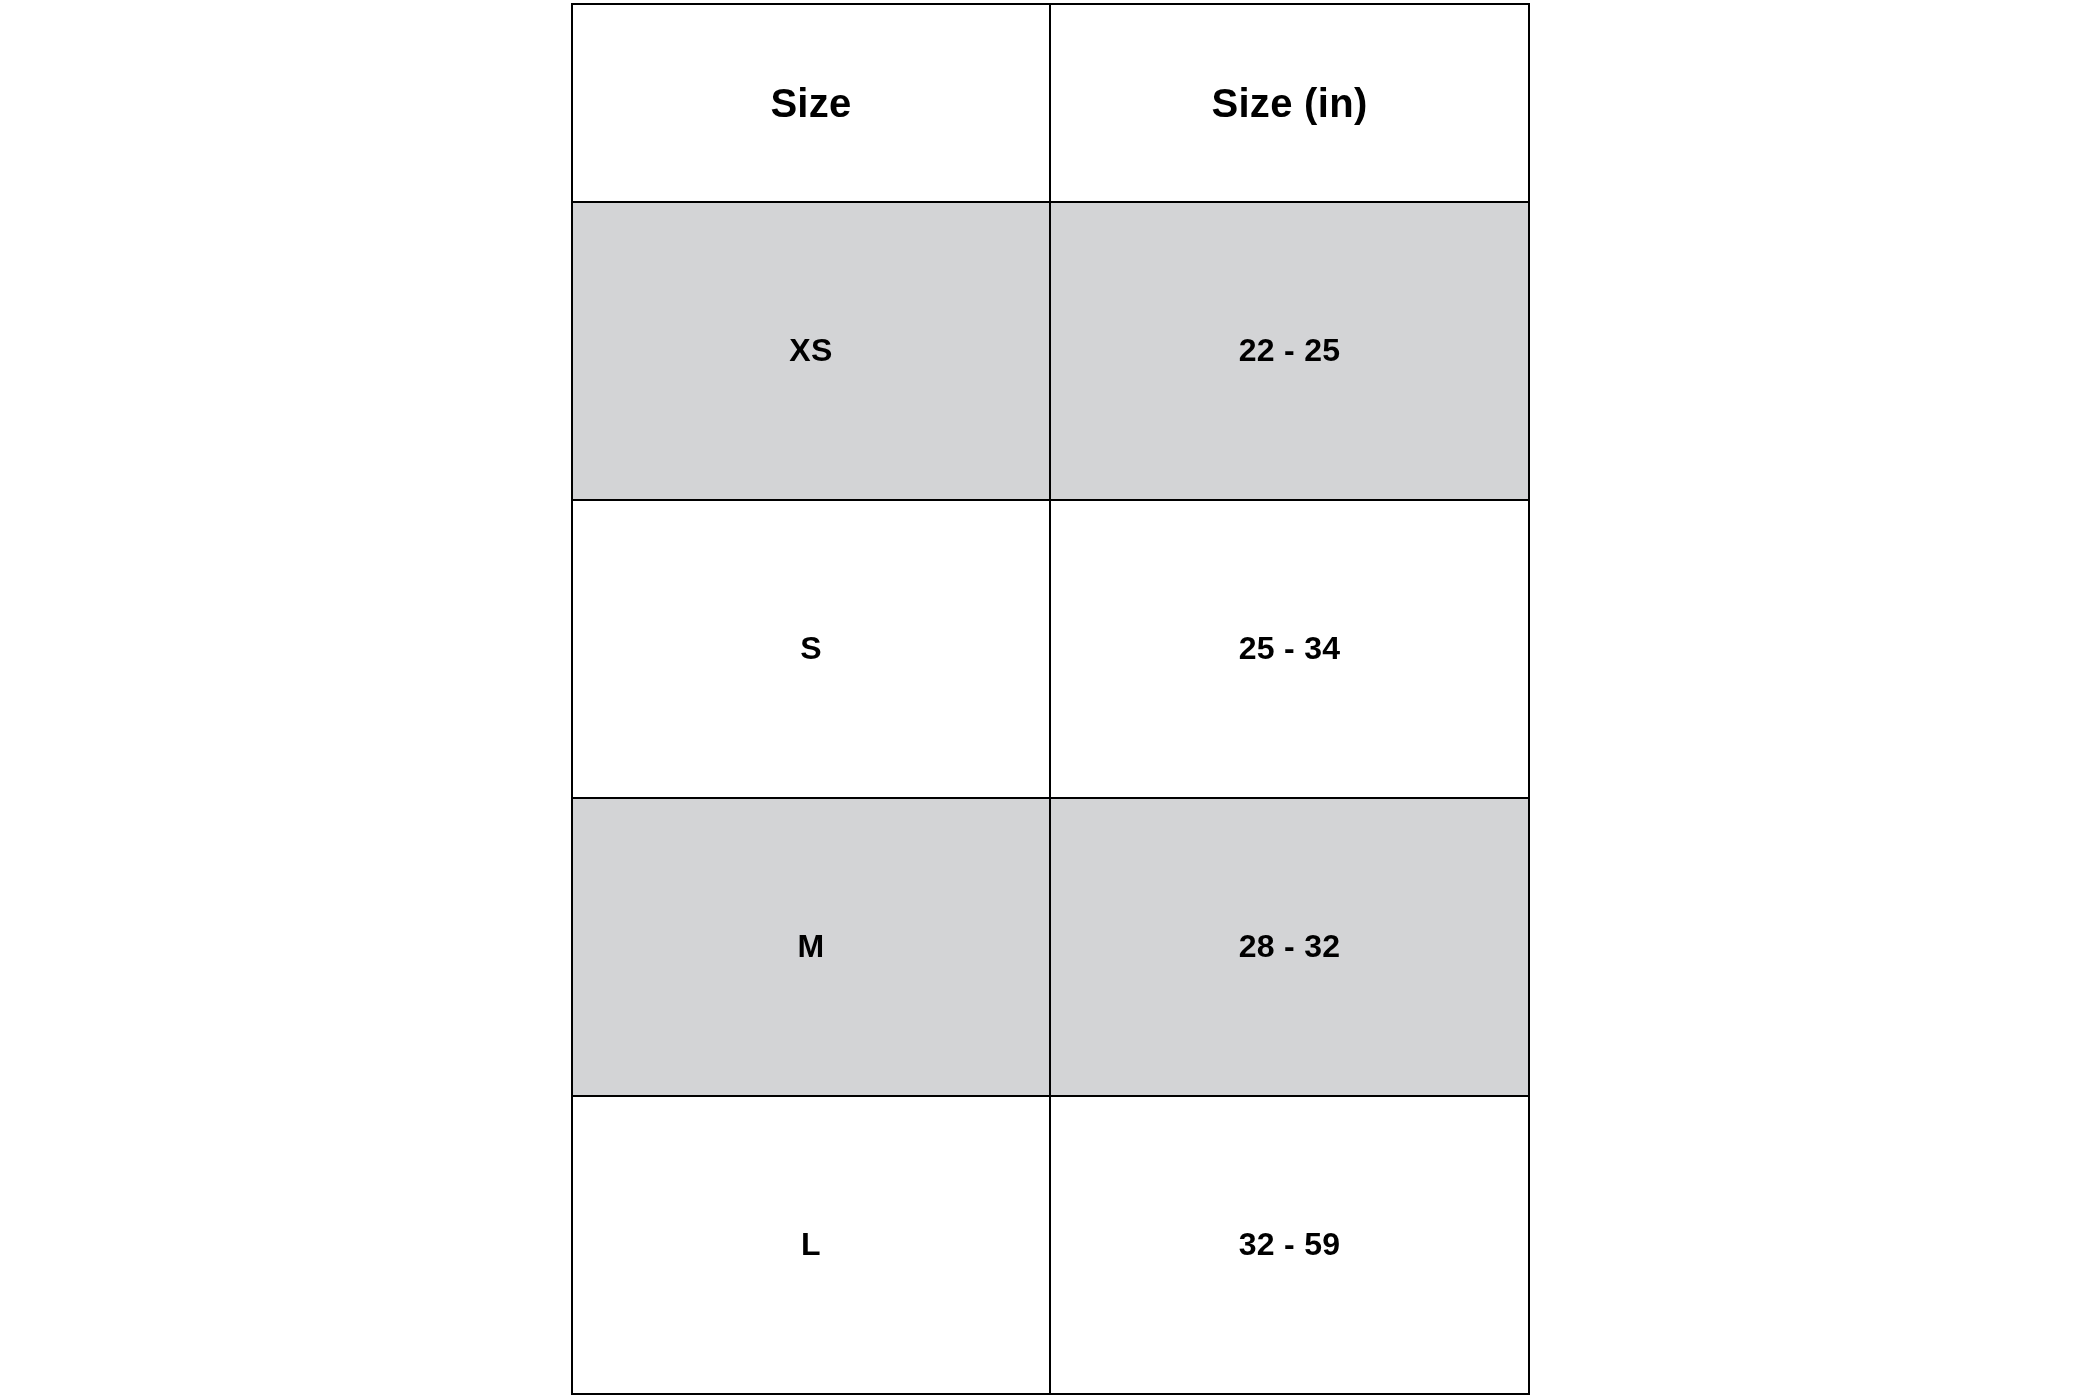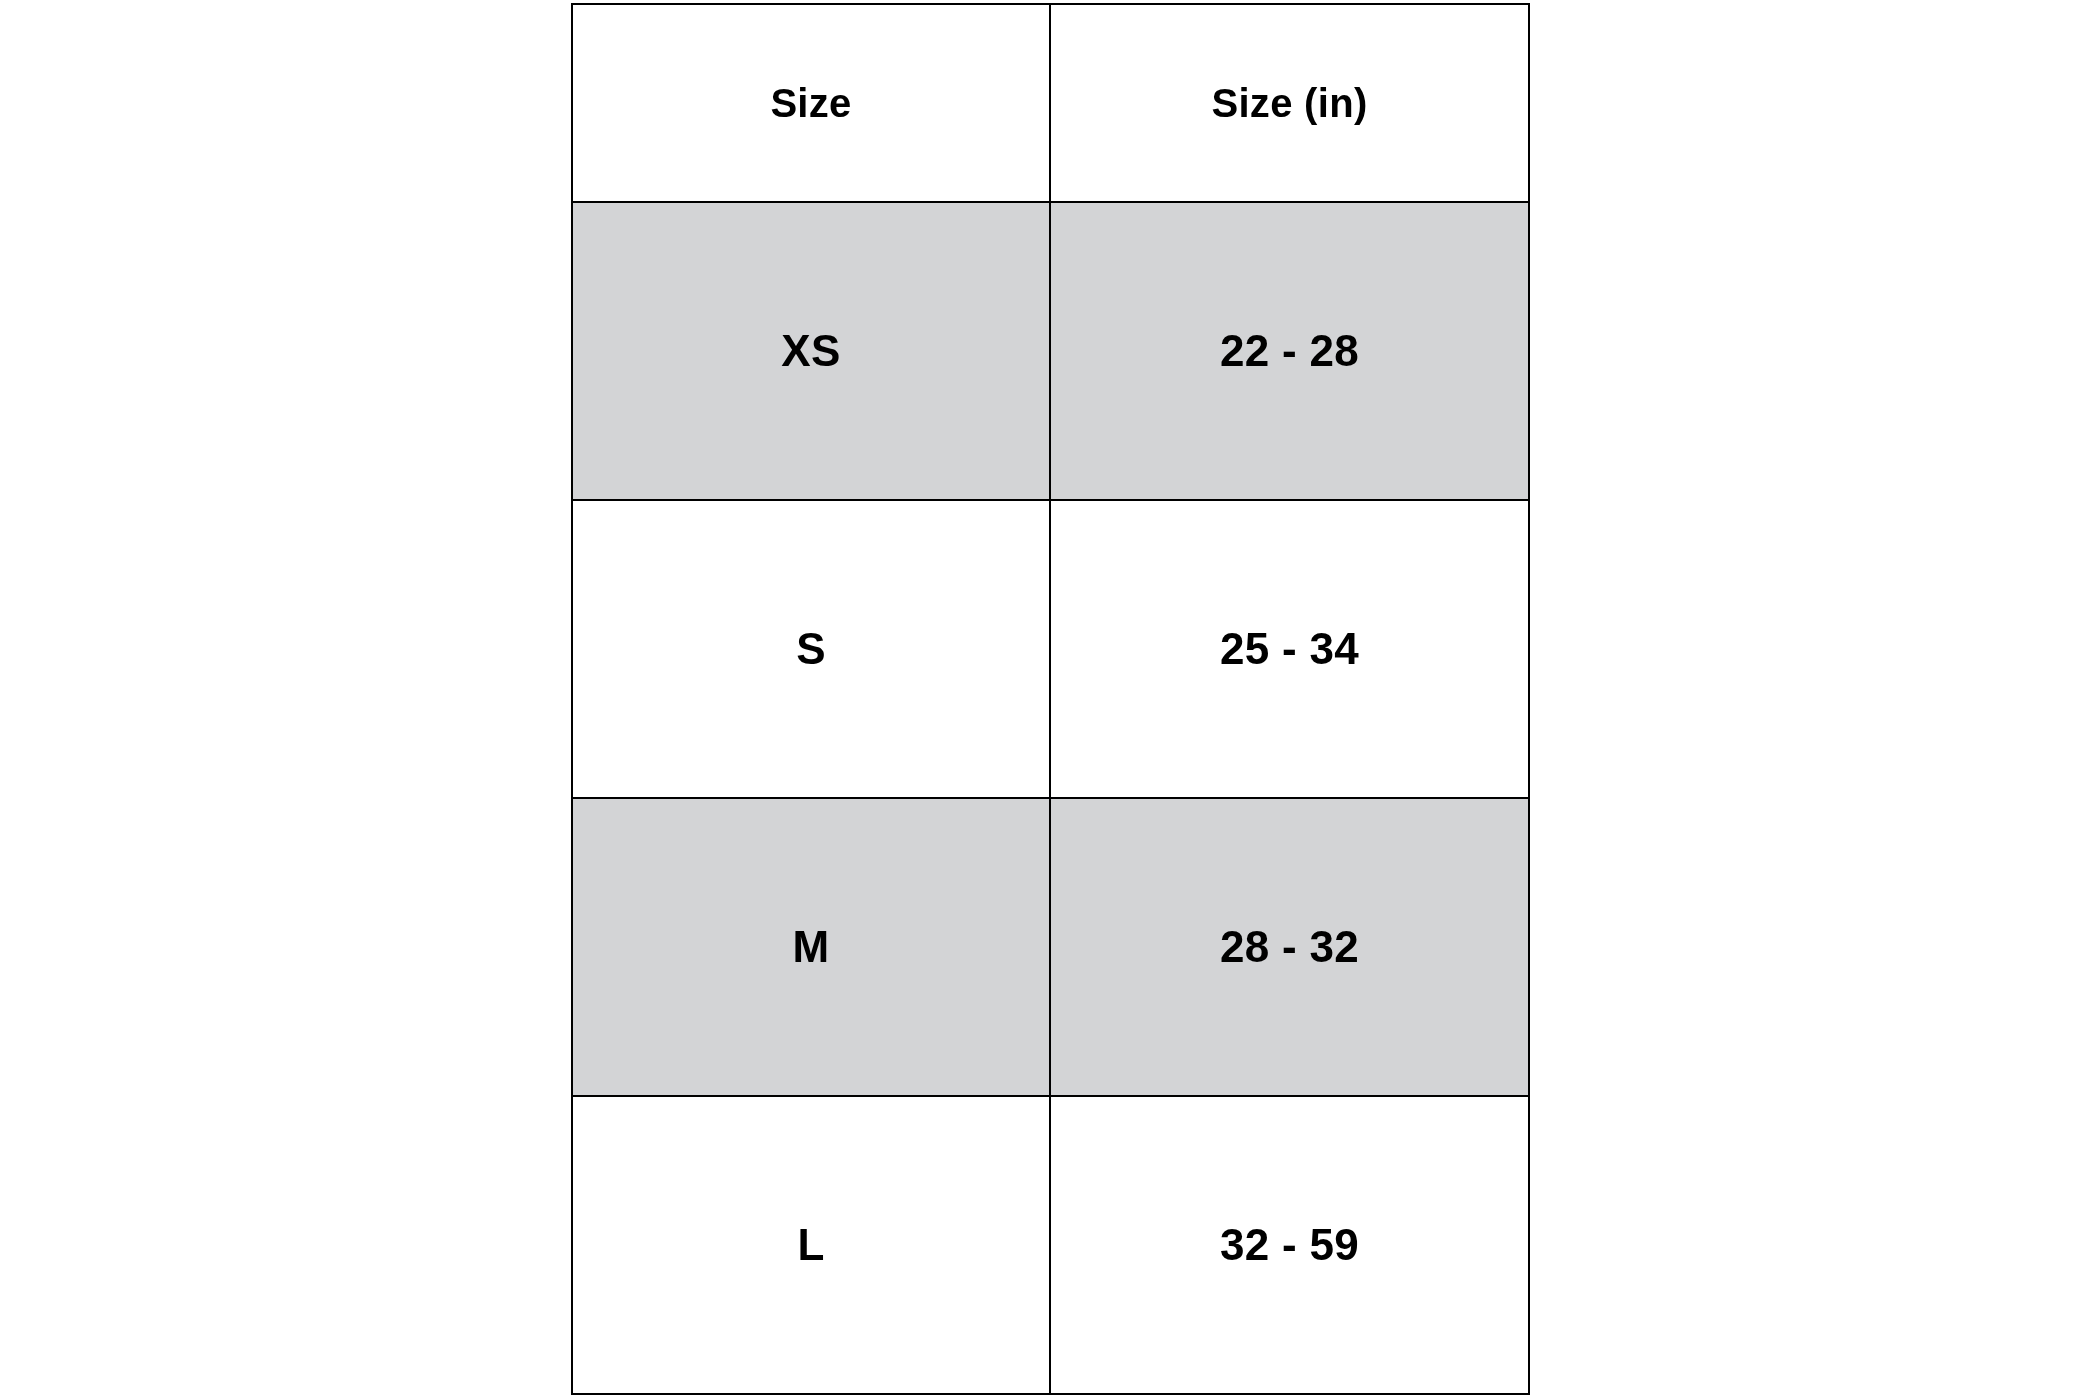--- a/index.html
+++ b/index.html
@@ -38,21 +38,21 @@
 
   #size-chart-table th,
   #size-chart-table td {
     border: 2px solid #000000;
     text-align: center;
     vertical-align: middle;
     height: 196px;
     padding: 0;
     color: #000000;
     font-weight: bold;
-    font-size: 44px;
+    font-size: 32px;
     line-height: 1.1;
     letter-spacing: 0.3px;
     font-family: "Liberation Sans", sans-serif;
   }
 
   #size-chart-table thead th {
     background: #ffffff;
     font-size: 40px;
   }
 
@@ -75,21 +75,21 @@
     </colgroup>
     <thead>
       <tr>
         <th>Size</th>
         <th>Size (in)</th>
       </tr>
     </thead>
     <tbody>
       <tr class="row-shaded">
         <td>XS</td>
-        <td>22 - 28</td>
+        <td>22 - 25</td>
       </tr>
       <tr class="row-plain">
         <td>S</td>
         <td>25 - 34</td>
       </tr>
       <tr class="row-shaded">
         <td>M</td>
         <td>28 - 32</td>
       </tr>
       <tr class="row-plain">

